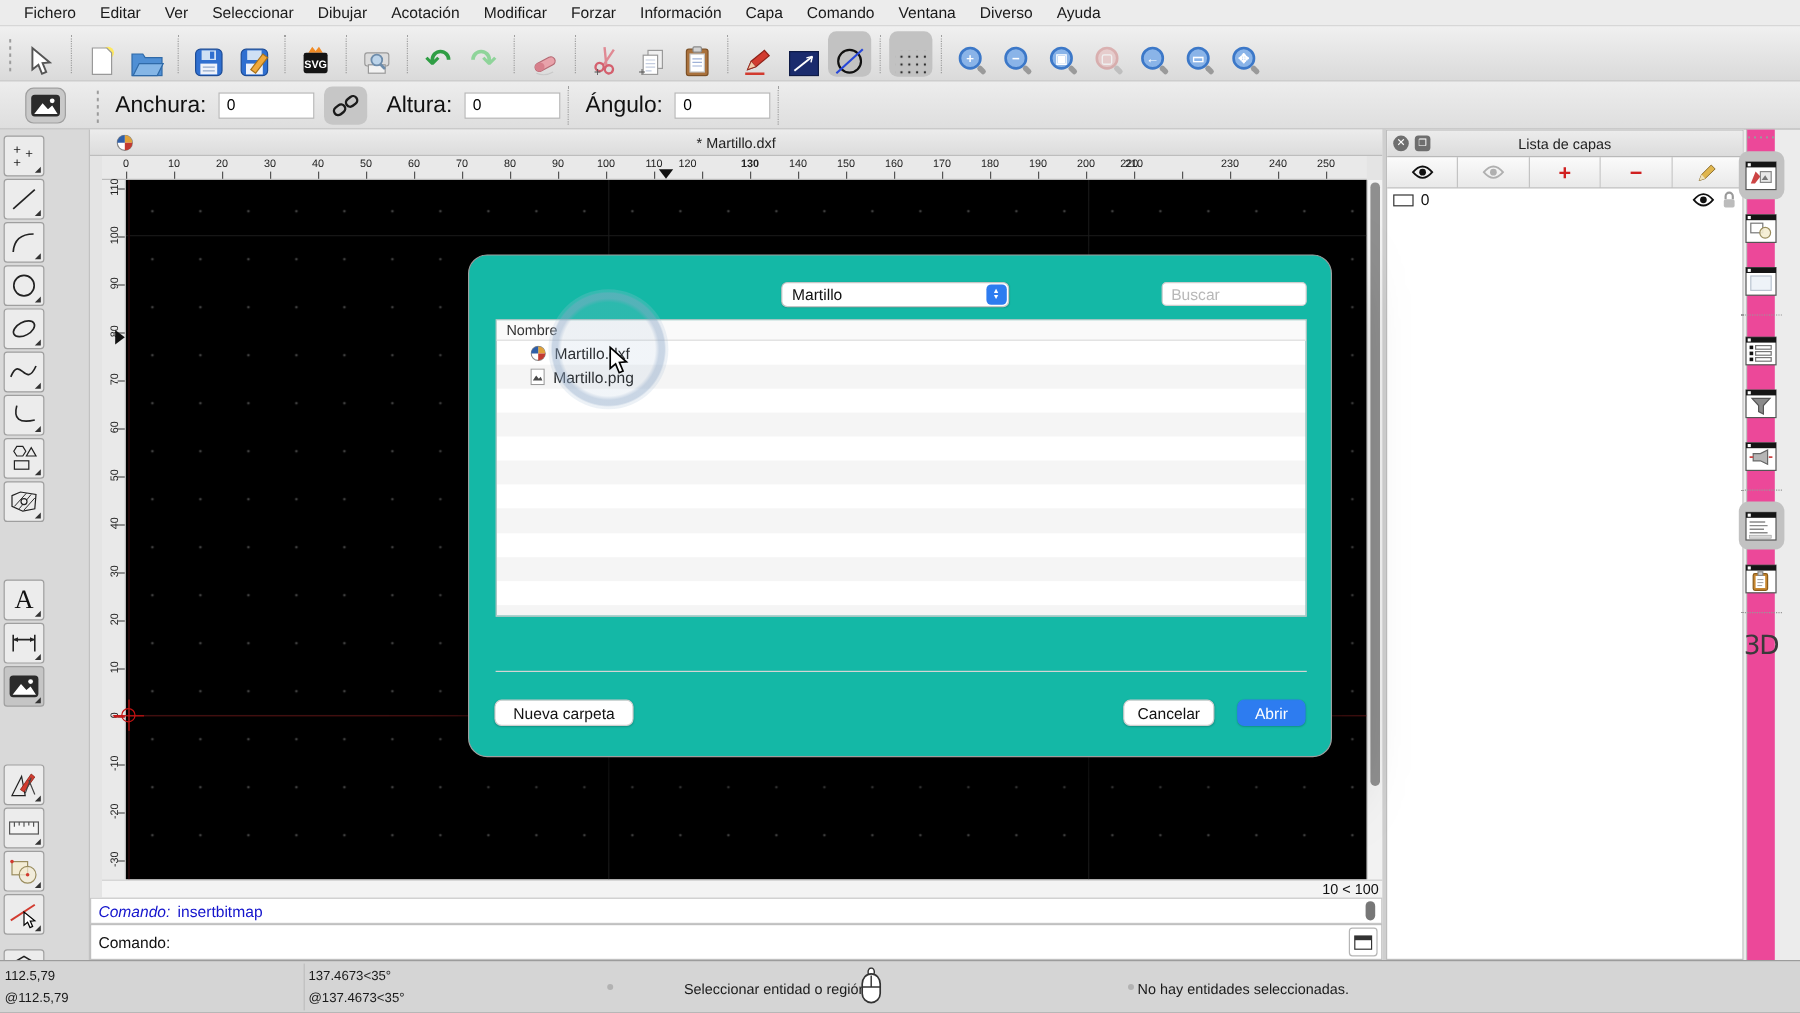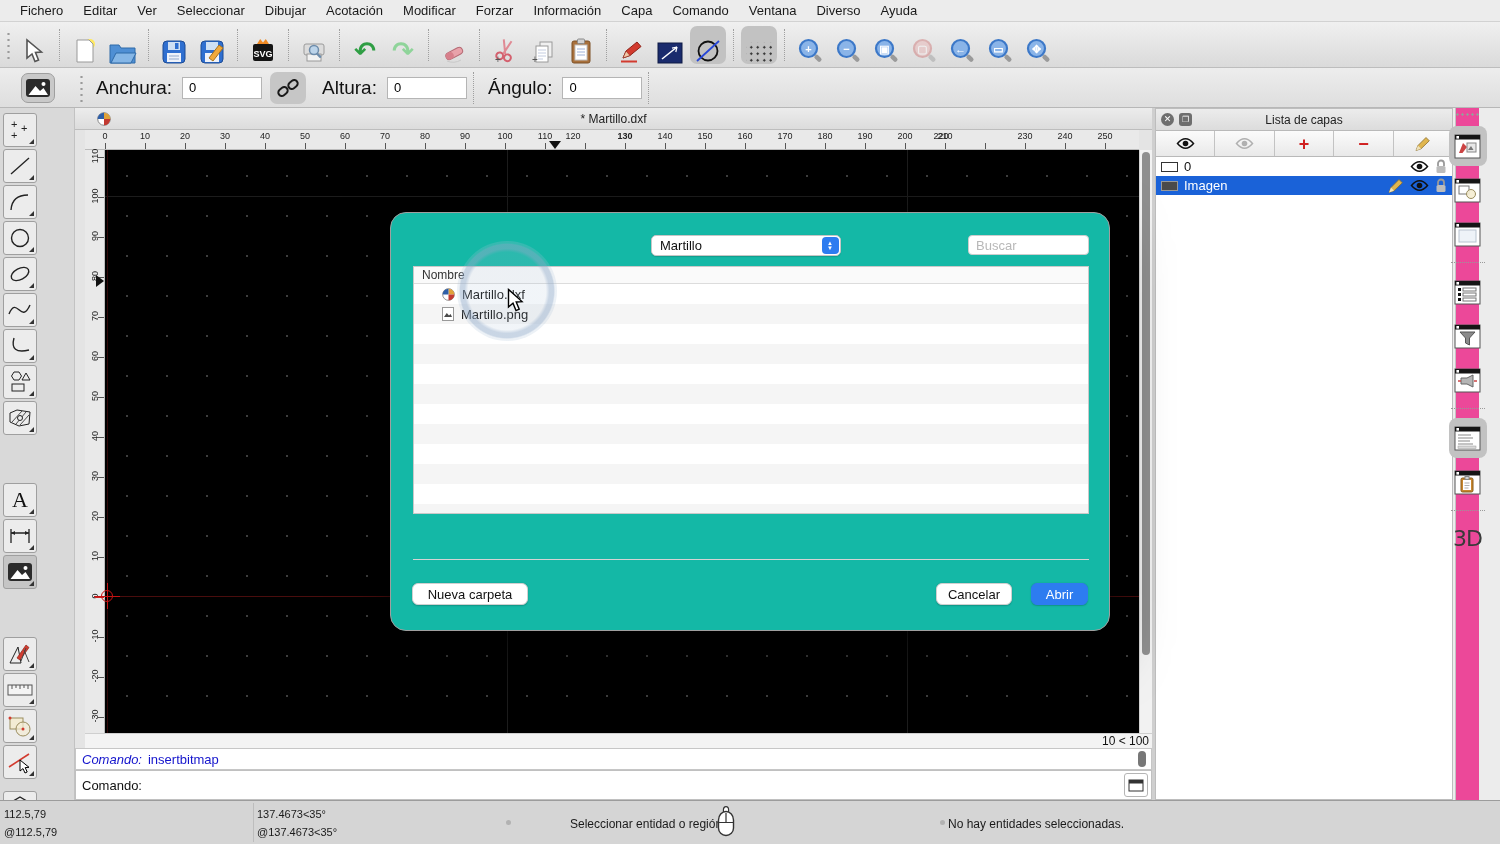--- a/index.html
+++ b/index.html
@@ -746,44 +746,20 @@
               </svg>
             </span>
             <span class="ic">
               <svg width="12" height="15" viewBox="0 0 12 15">
                 <path d="M3 7 V4.5 a3 3 0 0 1 6 0 V7" fill="none" stroke="#9a9a9a" stroke-width="1.8"></path>
                 <rect x="1.5" y="7" width="9" height="7" rx="1.5" fill="#bcbcbc"></rect>
               </svg>
             </span>
           </span>
         </div>
-        <div class="layer-row sel">
-          <span class="swatch"></span>
-          <span class="nm">Imagen</span>
-          <span class="ric">
-            <span class="ic">
-              <svg width="17" height="16" viewBox="0 0 17 16">
-                <path d="M2 14.5 L4 9.5 L12 1.5 L15.3 4.8 L7 12.8 Z" fill="#e0b64e" stroke="#8a6d2f" stroke-width=".8"></path>
-                <path d="M2 14.5 L4 9.5 L7 12.8 Z" fill="#efe2bb"></path>
-              </svg>
-            </span>
-            <span class="ic">
-              <svg width="19" height="13" viewBox="0 0 19 13">
-                <path d="M1.5 6.5 Q9.5 -3 17.5 6.5 Q9.5 16 1.5 6.5 Z" fill="none" stroke="#111" stroke-width="1.5"></path>
-                <circle cx="9.5" cy="6.5" r="2.8" fill="#111"></circle>
-              </svg>
-            </span>
-            <span class="ic">
-              <svg width="12" height="15" viewBox="0 0 12 15">
-                <path d="M3 7 V4.5 a3 3 0 0 1 6 0 V7" fill="none" stroke="#9a9a9a" stroke-width="1.8"></path>
-                <rect x="1.5" y="7" width="9" height="7" rx="1.5" fill="#bcbcbc"></rect>
-              </svg>
-            </span>
-          </span>
-        </div>
       </div>
   </div>
 
   <div class="dock">
       <div class="dock-handle"></div>
       <div class="dock-btn active">
         <span class="ic">
           <svg width="27" height="25" viewBox="0 0 27 25">
             <rect x="1" y="1" width="25" height="23" fill="#fff" stroke="#555"></rect>
             <rect x="1" y="1" width="25" height="4.5" fill="#151515"></rect>

